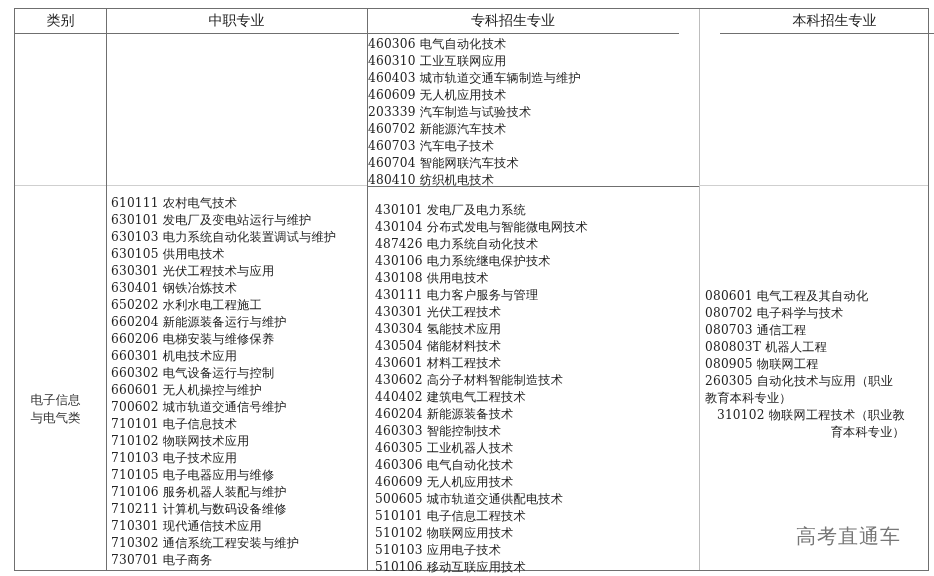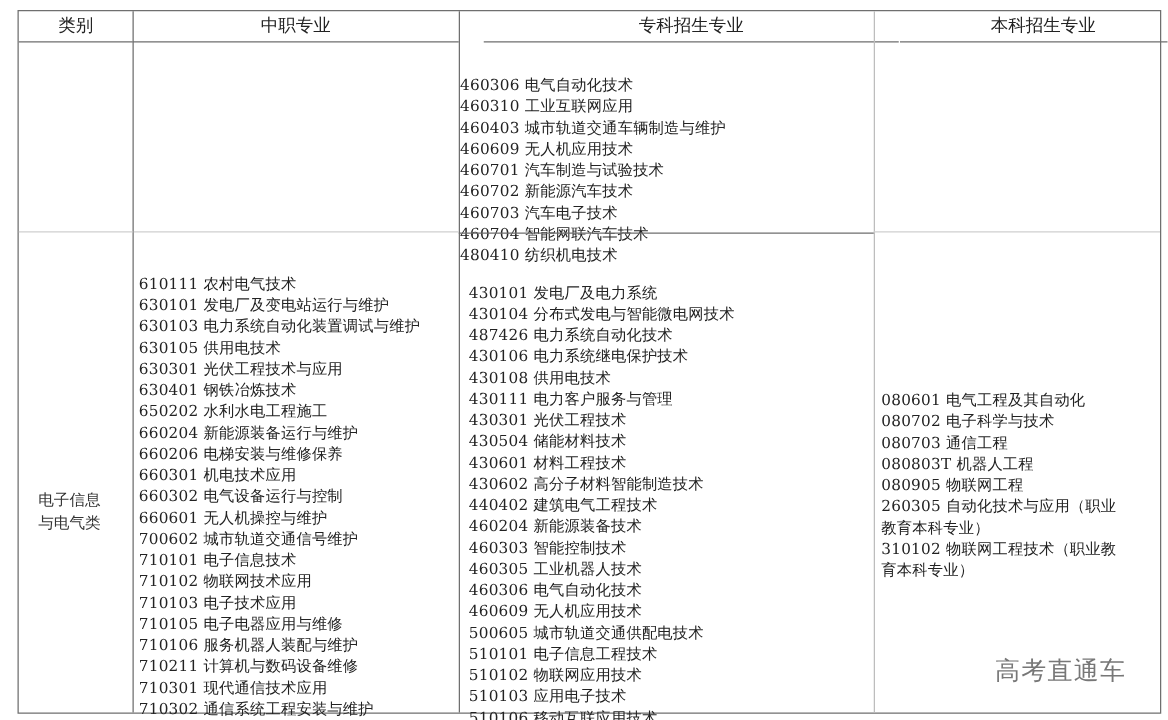--- a/index.html
+++ b/index.html
@@ -6,52 +6,52 @@
   body { width:934px; height:576px; position:relative; overflow:hidden;
          font-family:"DejaVu Serif", "Liberation Serif", serif; color:#222; }
   .table { position:absolute; left:14px; top:8px; width:915px; height:563px;
            border:1px solid #6f6f6f; box-sizing:border-box; }
   .hdr { position:absolute; top:0; height:25px; border-bottom:1px solid #6f6f6f;
          font-family:"DejaVu Sans","Liberation Sans",sans-serif; font-size:14px;
          color:#222; display:flex; align-items:center; justify-content:center; box-sizing:border-box; }
   .vline { position:absolute; top:0; bottom:0; width:1px; background:#6f6f6f; }
   .vline.light { background:#bdbdbd; }
   .hline { position:absolute; height:1px; background:#cfcfcf; }
-  .list { position:absolute; font-size:12.2px; line-height:17px; white-space:nowrap;margin-top:24px; }
+  .list { position:absolute; font-size:12.2px; line-height:17px; white-space:nowrap; }
   .list div { height:17px; letter-spacing:0.2px; }
   .cat { position:absolute; left:0; width:91px; top:338px; font-size:12.5px; line-height:18px;
          text-align:left; font-family:Liberation Serif, serif; color:#333;margin-top:44px; }
   .wm { position:absolute; left:796px; top:523px; font-size:20px; color:#777;
         font-family:"DejaVu Sans","Liberation Sans",sans-serif; letter-spacing:1px; }
   .wrap { white-space:normal; width:200px; }
 </style>
 </head>
 <body>
 
 <div class="table">
 
   <div class="hdr" style="left:91px;width:261px;">中职专业</div>
   <div class="hdr" style="left:0;width:91px;">类别</div>
-  <div class="hdr" style="left:372px;width:332px;">专科招生专业</div>
+  <div class="hdr" style="left:332px;width:332px;">专科招生专业</div>
   <div class="hdr" style="left:684px;width:229px;margin-left:21px;">本科招生专业</div>
 
   <div class="vline" style="left:91px;"></div>
   <div class="vline" style="left:352px;"></div>
   <div class="vline light" style="left:684px;"></div>
 
   <div class="hline" style="left:0;width:91px;top:176px;"></div>
   <div class="hline" style="left:684px;width:229px;top:176px;"></div>
   <div class="hline" style="left:92px;width:260px;top:176px;"></div>
 
   <div class="list" style="left:353px;top:27px;">
     <div>460306 电气自动化技术</div>
     <div>460310 工业互联网应用</div>
     <div>460403 城市轨道交通车辆制造与维护</div>
     <div>460609 无人机应用技术</div>
-    <div>460701 汽车制造与试验技术</div>
+    <div>203339 汽车制造与试验技术</div>
     <div>460702 新能源汽车技术</div>
     <div>460703 汽车电子技术</div>
     <div>460704 智能网联汽车技术</div>
     <div>480410 纺织机电技术</div>
   </div>
   <div style="position:absolute;left:352px;top:177px;width:332px;height:1px;background:#6f6f6f;"></div>
 
   <div class="cat">
     <div style="width:60px;margin:0 auto;">电子信息与电气类</div>
   </div>
@@ -82,20 +82,21 @@
   </div>
 
   <div class="list" style="left:360px;top:193px;">
     <div>430101 发电厂及电力系统</div>
     <div>430104 分布式发电与智能微电网技术</div>
     <div>487426 电力系统自动化技术</div>
     <div>430106 电力系统继电保护技术</div>
     <div>430108 供用电技术</div>
     <div>430111 电力客户服务与管理</div>
     <div>430301 光伏工程技术</div>
+    <div>430304 氢能技术应用</div>
     <div>430504 储能材料技术</div>
     <div>430601 材料工程技术</div>
     <div>430602 高分子材料智能制造技术</div>
     <div>440402 建筑电气工程技术</div>
     <div>460204 新能源装备技术</div>
     <div>460303 智能控制技术</div>
     <div>460305 工业机器人技术</div>
     <div>460306 电气自动化技术</div>
     <div>460609 无人机应用技术</div>
     <div>500605 城市轨道交通供配电技术</div>
@@ -105,17 +106,17 @@
     <div>510106 移动互联应用技术</div>
   </div>
 
   <div class="list" style="left:690px;top:279px;">
     <div>080601 电气工程及其自动化</div>
     <div>080702 电子科学与技术</div>
     <div>080703 通信工程</div>
     <div>080803T 机器人工程</div>
     <div>080905 物联网工程</div>
     <div class="wrap" style="height:34px;">260305 自动化技术与应用（职业教育本科专业）</div>
-    <div class="wrap" style="height:34px;">310102 物联网工程技术（职业教育本科专业）</div>
+    <div class="wrap" style="height:34px;text-align:right;">310102 物联网工程技术（职业教育本科专业）</div>
   </div>
 </div>
 
 <div class="wm">高考直通车</div>
 
 </body></html>

